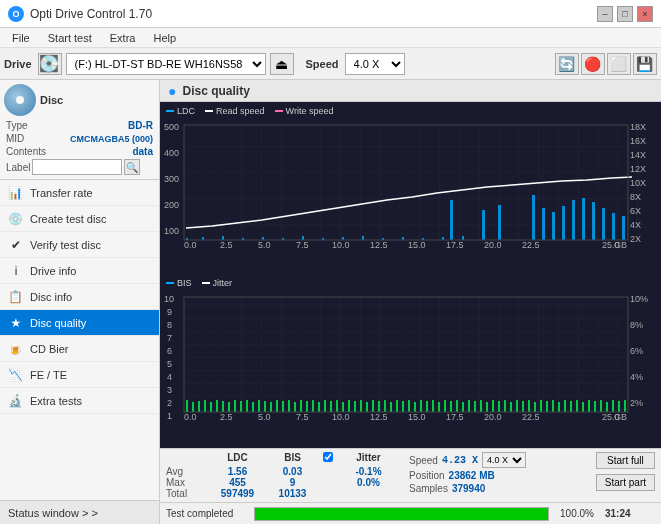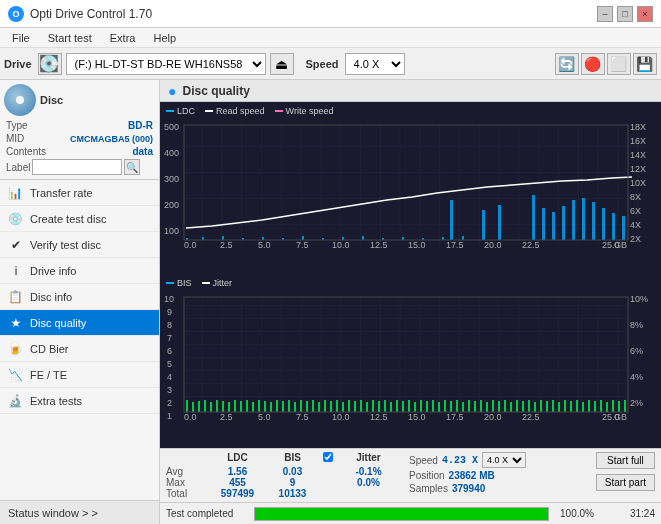--- a/index.html
+++ b/index.html
@@ -314,21 +314,22 @@
     .progress-text {
       font-size: 10px;
       color: #333;
       width: 40px;
       text-align: center;
     }
     .time-text {
       font-size: 10px;
       color: #333;
       width: 50px;
-      text-align: right;
+      text-align: left;
+      font-weight: bold;
     }
     .status-text {
       font-size: 10px;
       color: #333;
       width: 80px;
     }
   </style>
 </head>
 <body>
 

